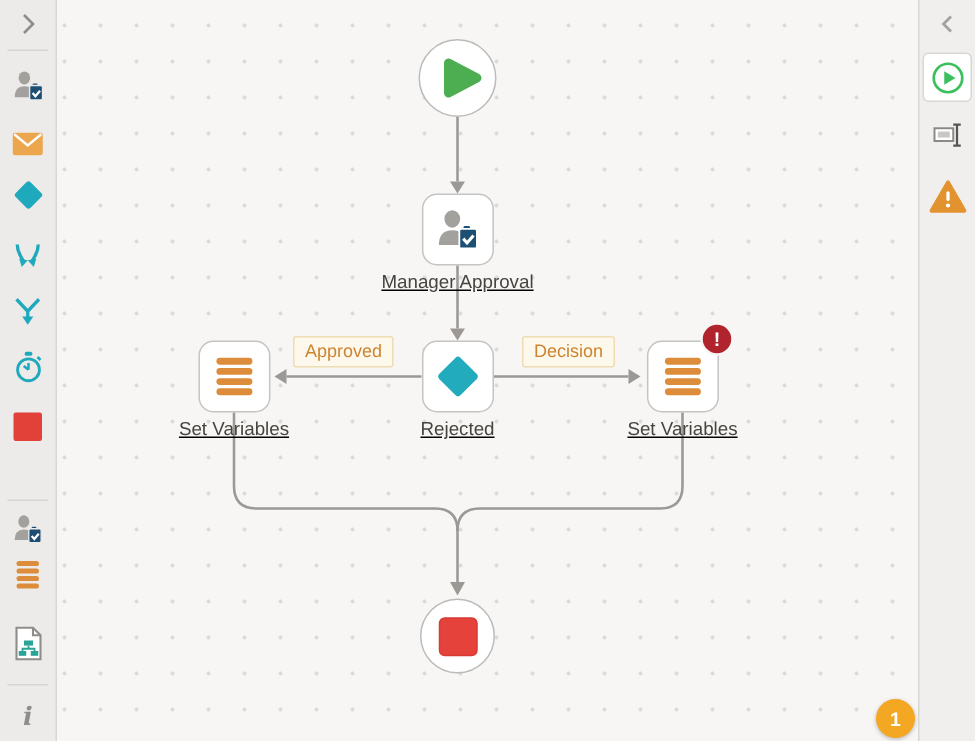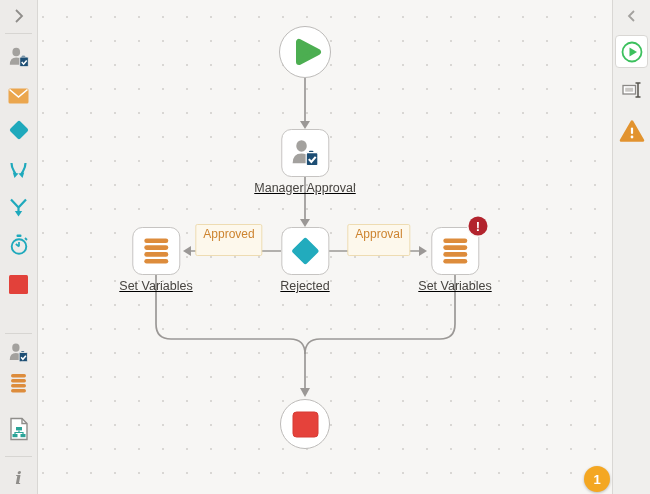--- a/index.html
+++ b/index.html
@@ -55,21 +55,21 @@
     display:flex;align-items:center;justify-content:center;box-sizing:border-box;
   }
   .circle-start{width:52px;height:52px;}
   .circle-end{width:50px;height:50px;}
   .node-label{
     margin-top:5px;font-size:12.5px;color:#474440;white-space:nowrap;line-height:1.1;
   }
   .link-label{
     position:absolute;transform:translateX(-50%);z-index:3;cursor:pointer;
     font-size:12px;color:#cd8430;background:#fdf8ec;border:1px solid #eedcb2;
-    border-radius:2px;padding:2px 7px 14px;white-space:nowrap;
+    border-radius:2px;padding:2px 7px 3px;white-space:nowrap;
   }
   .error-badge{
     position:absolute;transform:translate(-50%,-50%);z-index:4;cursor:pointer;
     width:19px;height:19px;border-radius:50%;background:#b2242d;color:#fff;
     font-size:13px;font-weight:bold;display:flex;align-items:center;justify-content:center;
     box-shadow:0 0 0 1.5px #f7f6f4;line-height:1;
   }
   .page-badge{
     position:absolute;left:559px;top:479px;transform:translate(-50%,-50%);z-index:4;
     width:26px;height:26px;border-radius:50%;background:#f4a722;color:#fff;
@@ -289,21 +289,21 @@
     <div class="node-circle circle-end">
       <span>
         <svg width="27" height="27" viewBox="0 0 27 27">
           <rect x="1" y="1" width="25" height="25" rx="3.5" fill="#e5423b" stroke="#d63b34" stroke-width="1"></rect>
         </svg>
       </span>
     </div>
   </div>
 
   <div class="link-label" style="left:191px;top:224px">Approved</div>
-  <div class="link-label" style="left:341px;top:224px">Approval</div>
+  <div class="link-label" style="left:341px;top:224px">Decision</div>
 
   <div class="page-badge">1</div>
 </div>
 
 <div class="right-toolbar">
   <div class="rt-tool" style="top:2px">
     <span>
       <svg width="18" height="18" viewBox="0 0 18 18">
           <path d="M11,4 L6,9 L11,14" stroke="#a3a19e" stroke-width="1.8" fill="none"></path>
         </svg>

